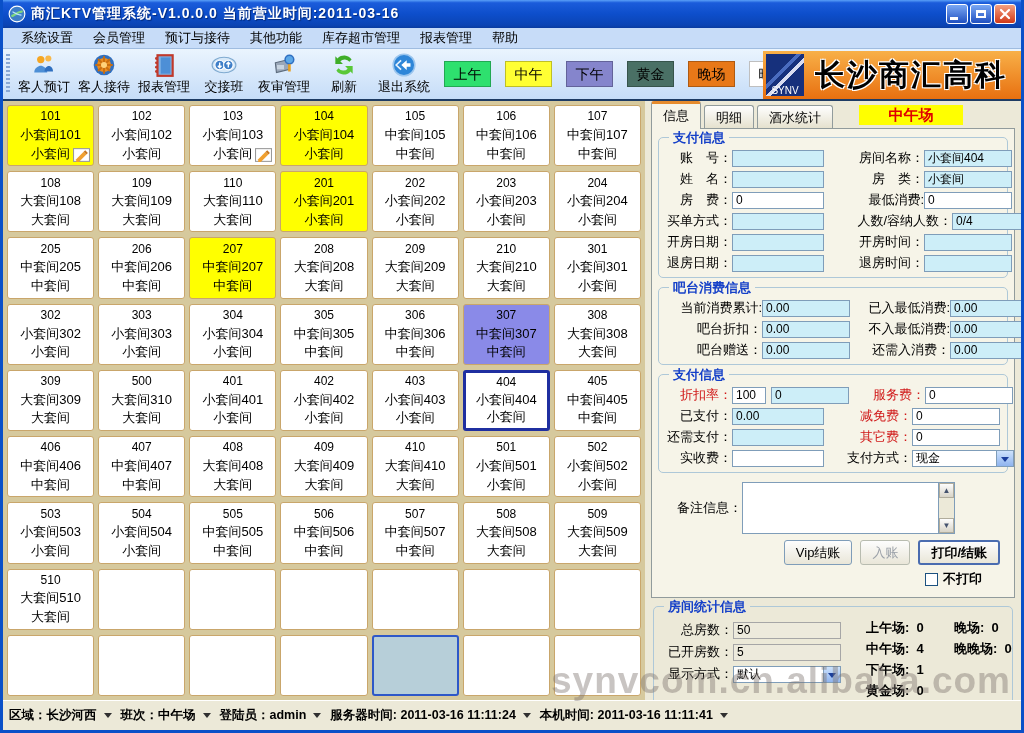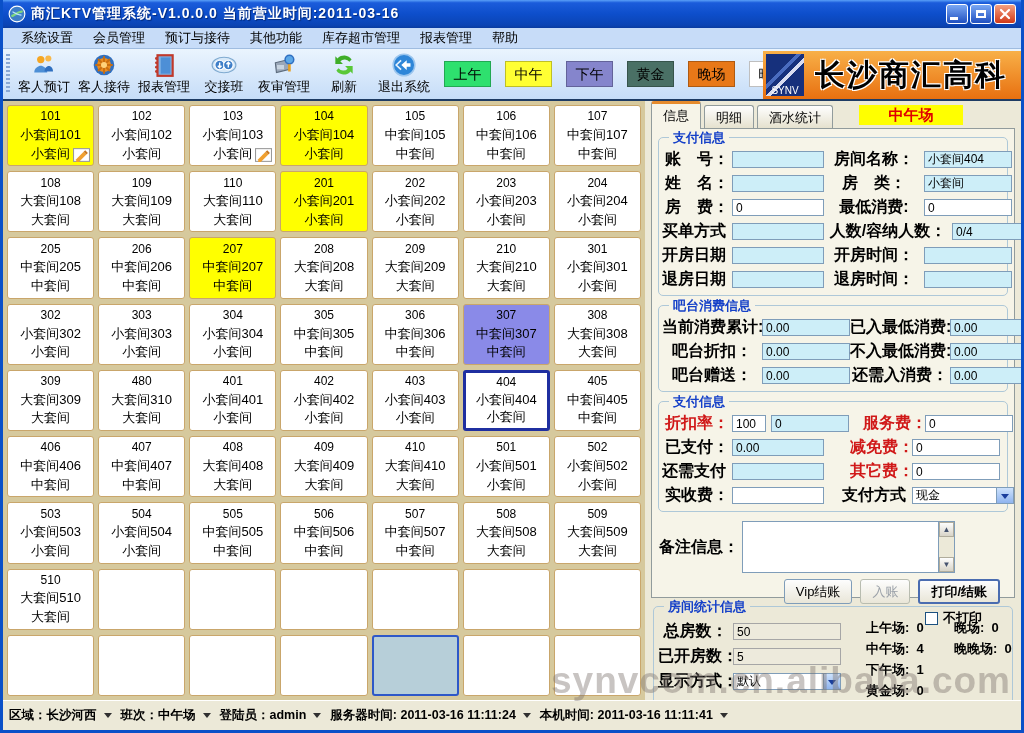--- a/index.html
+++ b/index.html
@@ -50,21 +50,21 @@
   .tab.active { background:#F6F4E8; border-top:3px solid #E68B2C; z-index:3; padding-bottom:4px; }
   .session-flag { position:absolute; left:208px; top:0; width:104px; height:20px; background:#FFFF00; color:#E00000; font-weight:bold; font-size:15px; text-align:center; line-height:20px; }
   .tabpage { border:1px solid #919B9C; background:#F6F4E8; padding:8px 4px 2px; height:470px; margin-top:-1px; position:relative; z-index:2; }
 
   .groupbox { border:1px solid #AEC8D8; border-radius:5px; margin:0 2px 9px; padding:8px 3px 2px; position:relative; }
   .legend { position:absolute; top:-9px; left:10px; background:#F6F4E8; padding:0 4px; color:#1540C8; font-size:13px; font-weight:bold; }
   .statsbox .legend { background:#ECE9D8; }
 
   .frow { display:flex; align-items:center; margin:3px 0; }
   .fgroup { display:flex; align-items:center; }
-  .flabel { font-size:16px; font-weight:bold; text-align:center; white-space:pre; color:#000; }
+  .flabel { font-size:13px; font-weight:normal; text-align:right; white-space:pre; color:#000; }
   .flabel.red { color:#D01818; }
   .finput { height:17px; border:1px solid #7F9DB9; background:#fff; font-size:12px; padding:0 3px; font-family:inherit; color:#000; }
   .finput.blue { background:#CDEEF8; }
   .finput.gray { background:#EDEADC; border-color:#A6A6A6; }
   .lw70 { width:70px; } .lw100 { width:100px; } .lw62 { width:62px; }
   .w36 { width:34px; } .w78 { width:78px; } .w88 { width:88px; } .w92 { width:92px; } .w71 { width:85px; } .w108 { width:108px; } .w75 { width:75px; }
   .dd { display:flex; }
   .dd-btn { width:17px; height:17px; border:1px solid #7F9DB9; border-left:none; background:linear-gradient(#CDE2FC,#8FB4EF); position:relative; cursor:default; }
   .dd-btn::after { content:""; position:absolute; left:4px; top:6px; border:4px solid transparent; border-top:5px solid #1A3E9C; }
 
@@ -387,21 +387,21 @@
           <span class="cell-num">308</span>
           <span class="cell-name">大套间308</span>
           <span class="cell-type">大套间</span>
         </div>
         <div class="room-cell free">
           <span class="cell-num">309</span>
           <span class="cell-name">大套间309</span>
           <span class="cell-type">大套间</span>
         </div>
         <div class="room-cell free">
-          <span class="cell-num">480</span>
+          <span class="cell-num">500</span>
           <span class="cell-name">大套间310</span>
           <span class="cell-type">大套间</span>
         </div>
         <div class="room-cell free">
           <span class="cell-num">401</span>
           <span class="cell-name">小套间401</span>
           <span class="cell-type">小套间</span>
         </div>
         <div class="room-cell free">
           <span class="cell-num">402</span>

